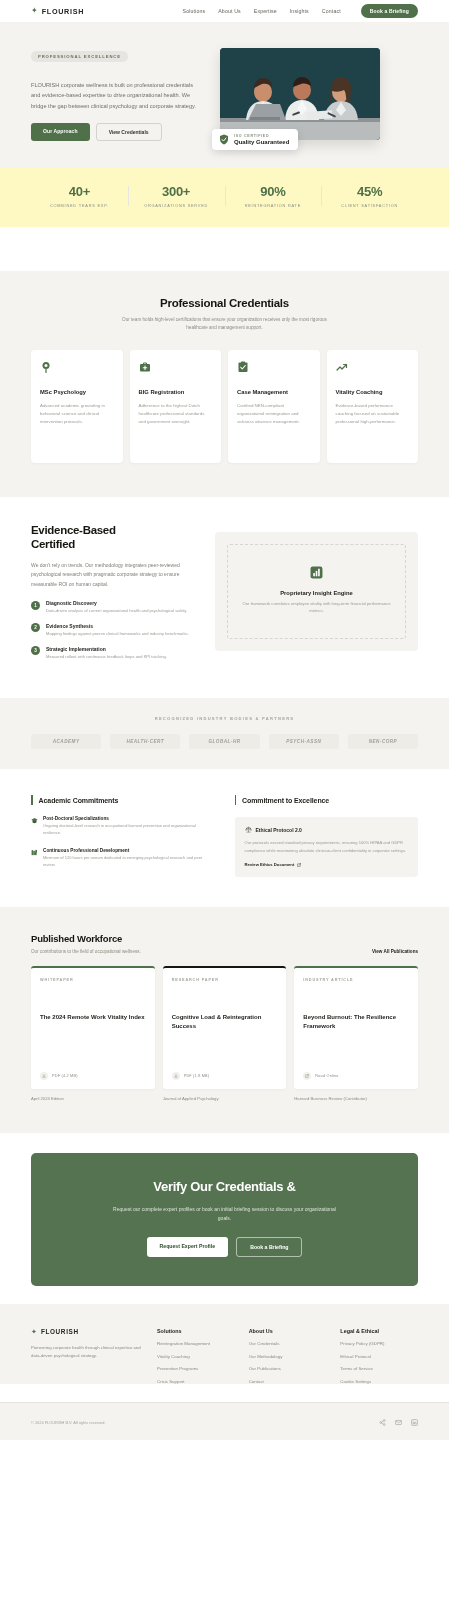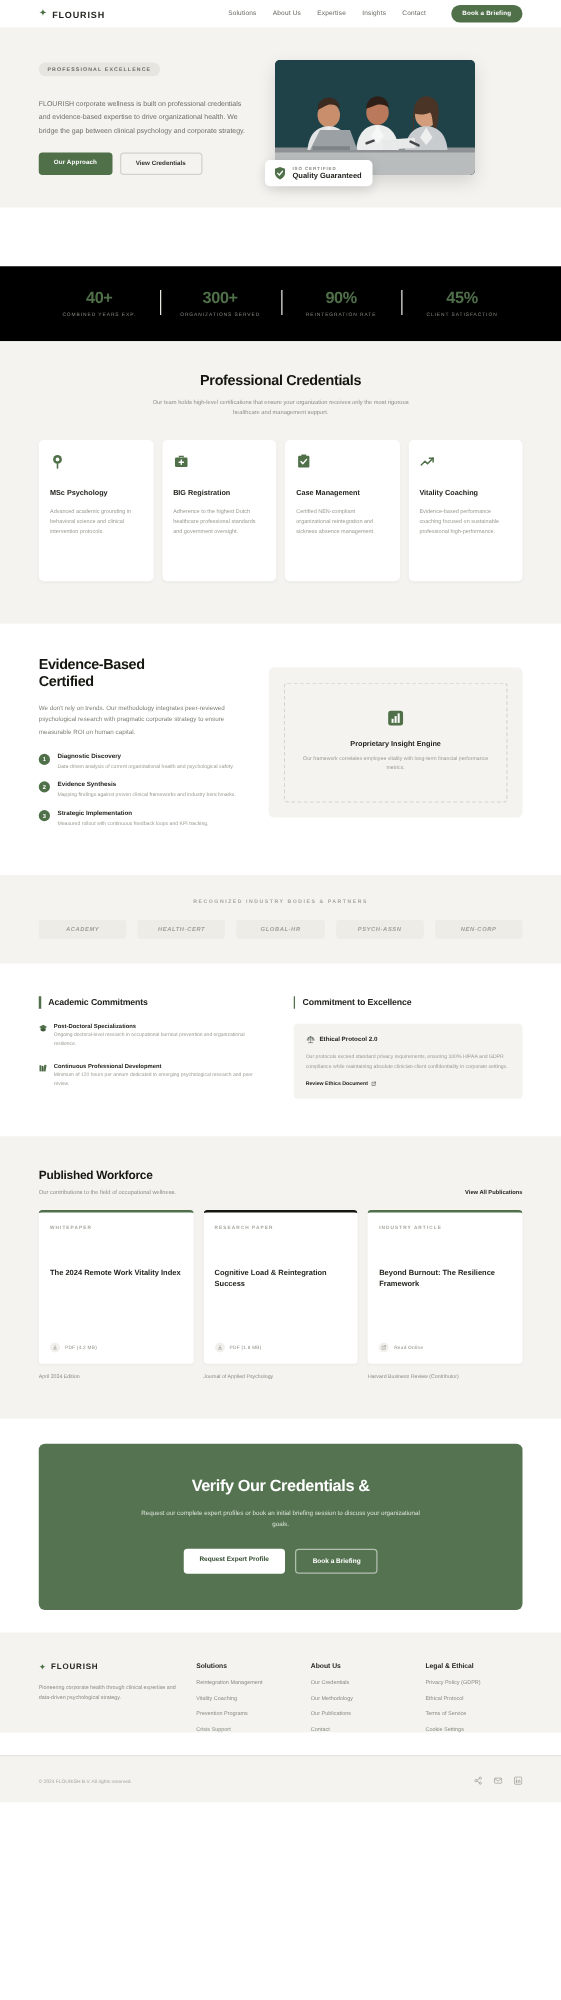--- a/index.html
+++ b/index.html
@@ -66,31 +66,31 @@
     position:absolute; left:-8px; bottom:-9px;
     background:#fff; border-radius:4px; padding:5px 9px 5px 7px;
     box-shadow:0 3px 9px rgba(0,0,0,0.13);
     display:flex; align-items:center; gap:5px;
   }
   .badge-ico { width:10px; height:11px; flex:0 0 10px; }
   .badge-k { font-size:3.6px; letter-spacing:0.7px; color:#8b8e84; font-weight:bold; }
   .badge-v { font-size:6px; font-weight:bold; color:#23251f; margin-top:1px; }
 
   
-  .stats { background:#000000; padding:17px 31px 19px; display:flex;margin-top:47px; }
+  .stats { background:#fef9c3; padding:17px 31px 19px; display:flex; }
   .stat { flex:1; text-align:center; position:relative; }
   .stat + .stat::before {
     content:""; position:absolute; left:0; top:2px; bottom:2px;
     width:0.8px; background:#e7e6e1;
   }
   .stat-v { font-size:13px; font-weight:bold; color:#4f7049; letter-spacing:-0.3px; }
   .stat-l { font-size:3.9px; letter-spacing:0.75px; color:#8a8d83; margin-top:4px; }
 
   
-  .creds { background:#f4f3ef; padding:26px 31px 34px; }
+  .creds { background:#f4f3ef; padding:26px 31px 34px;margin-top:44px; }
   .sec-title { font-size:11.5px; font-weight:bold; text-align:center; letter-spacing:-0.25px; color:#15160f; }
   .sec-sub { font-size:4.6px; line-height:1.75; color:#8a8d83; text-align:center; margin:7px auto 0; width:225px; }
   .cred-grid { display:flex; gap:7px; margin-top:18px; }
   .cred-card {
     flex:1; background:#fff; border-radius:4px; padding:11px 9px 13px;
     min-height:113px; box-shadow:0 1px 3px rgba(0,0,0,0.04);
   }
   .cred-ico { width:12px; height:12px; margin-bottom:12px; }
   .cred-h { font-size:5.8px; font-weight:bold; color:#23251f; line-height:1.35; }
   .cred-p { font-size:4.4px; line-height:1.8; color:#9a9d93; margin-top:5px; }

